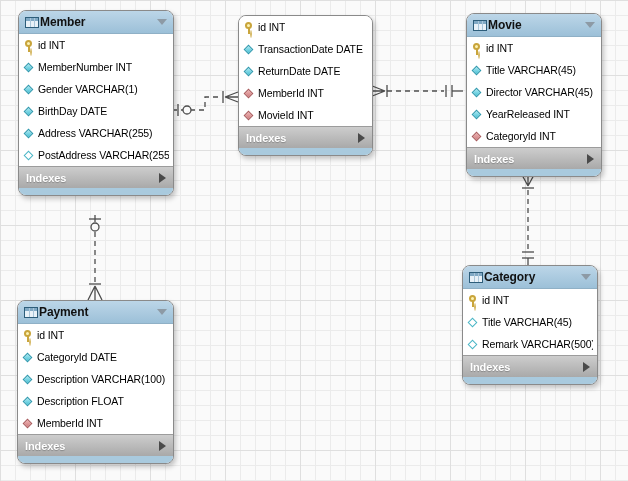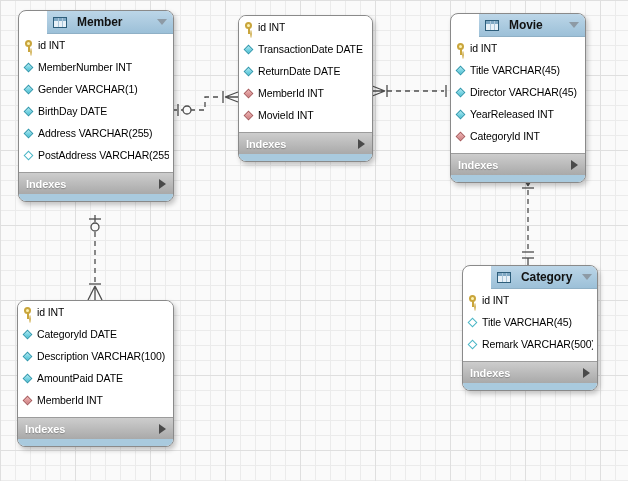--- a/index.html
+++ b/index.html
@@ -15,24 +15,24 @@
     background-size:75px 75px,75px 75px,15px 15px,15px 15px;
   }
   svg.rels{position:absolute;left:0;top:0;z-index:1;}
   .etable{
     position:absolute;z-index:2;
     border:1px solid #8a8a8a;border-radius:8px;overflow:hidden;
     background:#fff;box-shadow:2px 3px 5px rgba(0,0,0,.22);
     font-size:10.5px;letter-spacing:-0.1px;color:#000;
   }
   .thead{
-    height:22px;display:flex;align-items:center;gap:10px;padding:0 6px;
+    height:22px;display:flex;align-items:center;gap:1px;padding:0 6px;
     background:linear-gradient(#bcd6e8,#9cc0d8);
     border-bottom:1px solid #8fb0c6;
-    font-size:12px;font-weight:bold;color:#111;margin-left:28px;
+    font-size:12px;font-weight:bold;color:#111;
   }
   .ticon{
     width:14px;height:11px;flex:none;box-sizing:border-box;
     border:1px solid #2d5d7a;background:
       linear-gradient(to right, transparent 4px, #aac6da 4px, #aac6da 5px, transparent 5px, transparent 8px, #aac6da 8px, #aac6da 9px, transparent 9px),
       linear-gradient(to bottom, #7fa8c4 0 3px, #e8f1f8 3px);
   }
   .collapse{
     margin-left:auto;width:0;height:0;
     border-left:5px solid transparent;border-right:5px solid transparent;
@@ -46,21 +46,21 @@
   .cicon.key::after{content:"";position:absolute;left:4.5px;top:7px;width:2px;height:6px;background:#c9a53c;
     box-shadow:2px 2px 0 -0.5px #c9a53c,2px 4px 0 -0.5px #c9a53c;}
   .cicon.diamond-filled::before,.cicon.diamond-hollow::before,.cicon.diamond-red::before{
     left:2px;top:3px;width:7px;height:7px;transform:rotate(45deg);}
   .cicon.diamond-filled::before{background:linear-gradient(135deg,#aeeaf3,#46c0d4);border:1px solid #2e98ad;}
   .cicon.diamond-hollow::before{background:#fff;border:1px solid #49b6c6;}
   .cicon.diamond-red::before{background:linear-gradient(135deg,#f0b4b4,#cd7d7f);border:1px solid #a85a5c;}
   .tfoot{
     height:21px;display:flex;align-items:center;padding:0 7px;
     background:linear-gradient(#cdcdcd,#a9a9a9);border-top:1px solid #9c9c9c;
-    color:#fff;font-weight:bold;font-size:11px;text-shadow:0 1px 1px rgba(0,0,0,.25);margin-top:6px;
+    color:#fff;font-weight:bold;font-size:11px;text-shadow:0 1px 1px rgba(0,0,0,.25);
   }
   .expand{
     margin-left:auto;width:0;height:0;
     border-top:5px solid transparent;border-bottom:5px solid transparent;
     border-left:7px solid #4a4a4a;
   }
   .bbar{height:7px;background:#a9cade;}
 </style>
 </head>
 <body>
@@ -167,21 +167,21 @@
           <span class="clabel">MovieId INT</span>
         </div>
       </div>
     <div class="tfoot">
       <span>Indexes</span>
       <span class="expand"></span>
     </div>
     <div class="bbar"></div>
   </div>
 
-  <div class="etable" style="left:450px;top:13px;width:134px">
+  <div class="etable" style="left:466px;top:13px;width:134px">
     <div class="thead">
       <span class="ticon"></span>
       <span>Movie</span>
       <span class="collapse"></span>
     </div>
     <div>
         <div class="trow">
           <span class="cicon key"></span>
           <span class="clabel">id INT</span>
         </div>
@@ -230,36 +230,41 @@
         </div>
       </div>
     <div class="tfoot">
       <span>Indexes</span>
       <span class="expand"></span>
     </div>
     <div class="bbar"></div>
   </div>
 
   <div class="etable" style="left:17px;top:300px;width:155px">
+    <div class="thead">
+      <span class="ticon"></span>
+      <span>Payment</span>
+      <span class="collapse"></span>
+    </div>
     <div>
         <div class="trow">
           <span class="cicon key"></span>
           <span class="clabel">id INT</span>
         </div>
         <div class="trow">
           <span class="cicon diamond-filled"></span>
           <span class="clabel">CategoryId DATE</span>
         </div>
         <div class="trow">
           <span class="cicon diamond-filled"></span>
           <span class="clabel">Description VARCHAR(100)</span>
         </div>
         <div class="trow">
           <span class="cicon diamond-filled"></span>
-          <span class="clabel">AmountPaid DATE</span>
+          <span class="clabel">Description FLOAT</span>
         </div>
         <div class="trow">
           <span class="cicon diamond-red"></span>
           <span class="clabel">MemberId INT</span>
         </div>
       </div>
     <div class="tfoot">
       <span>Indexes</span>
       <span class="expand"></span>
     </div>

